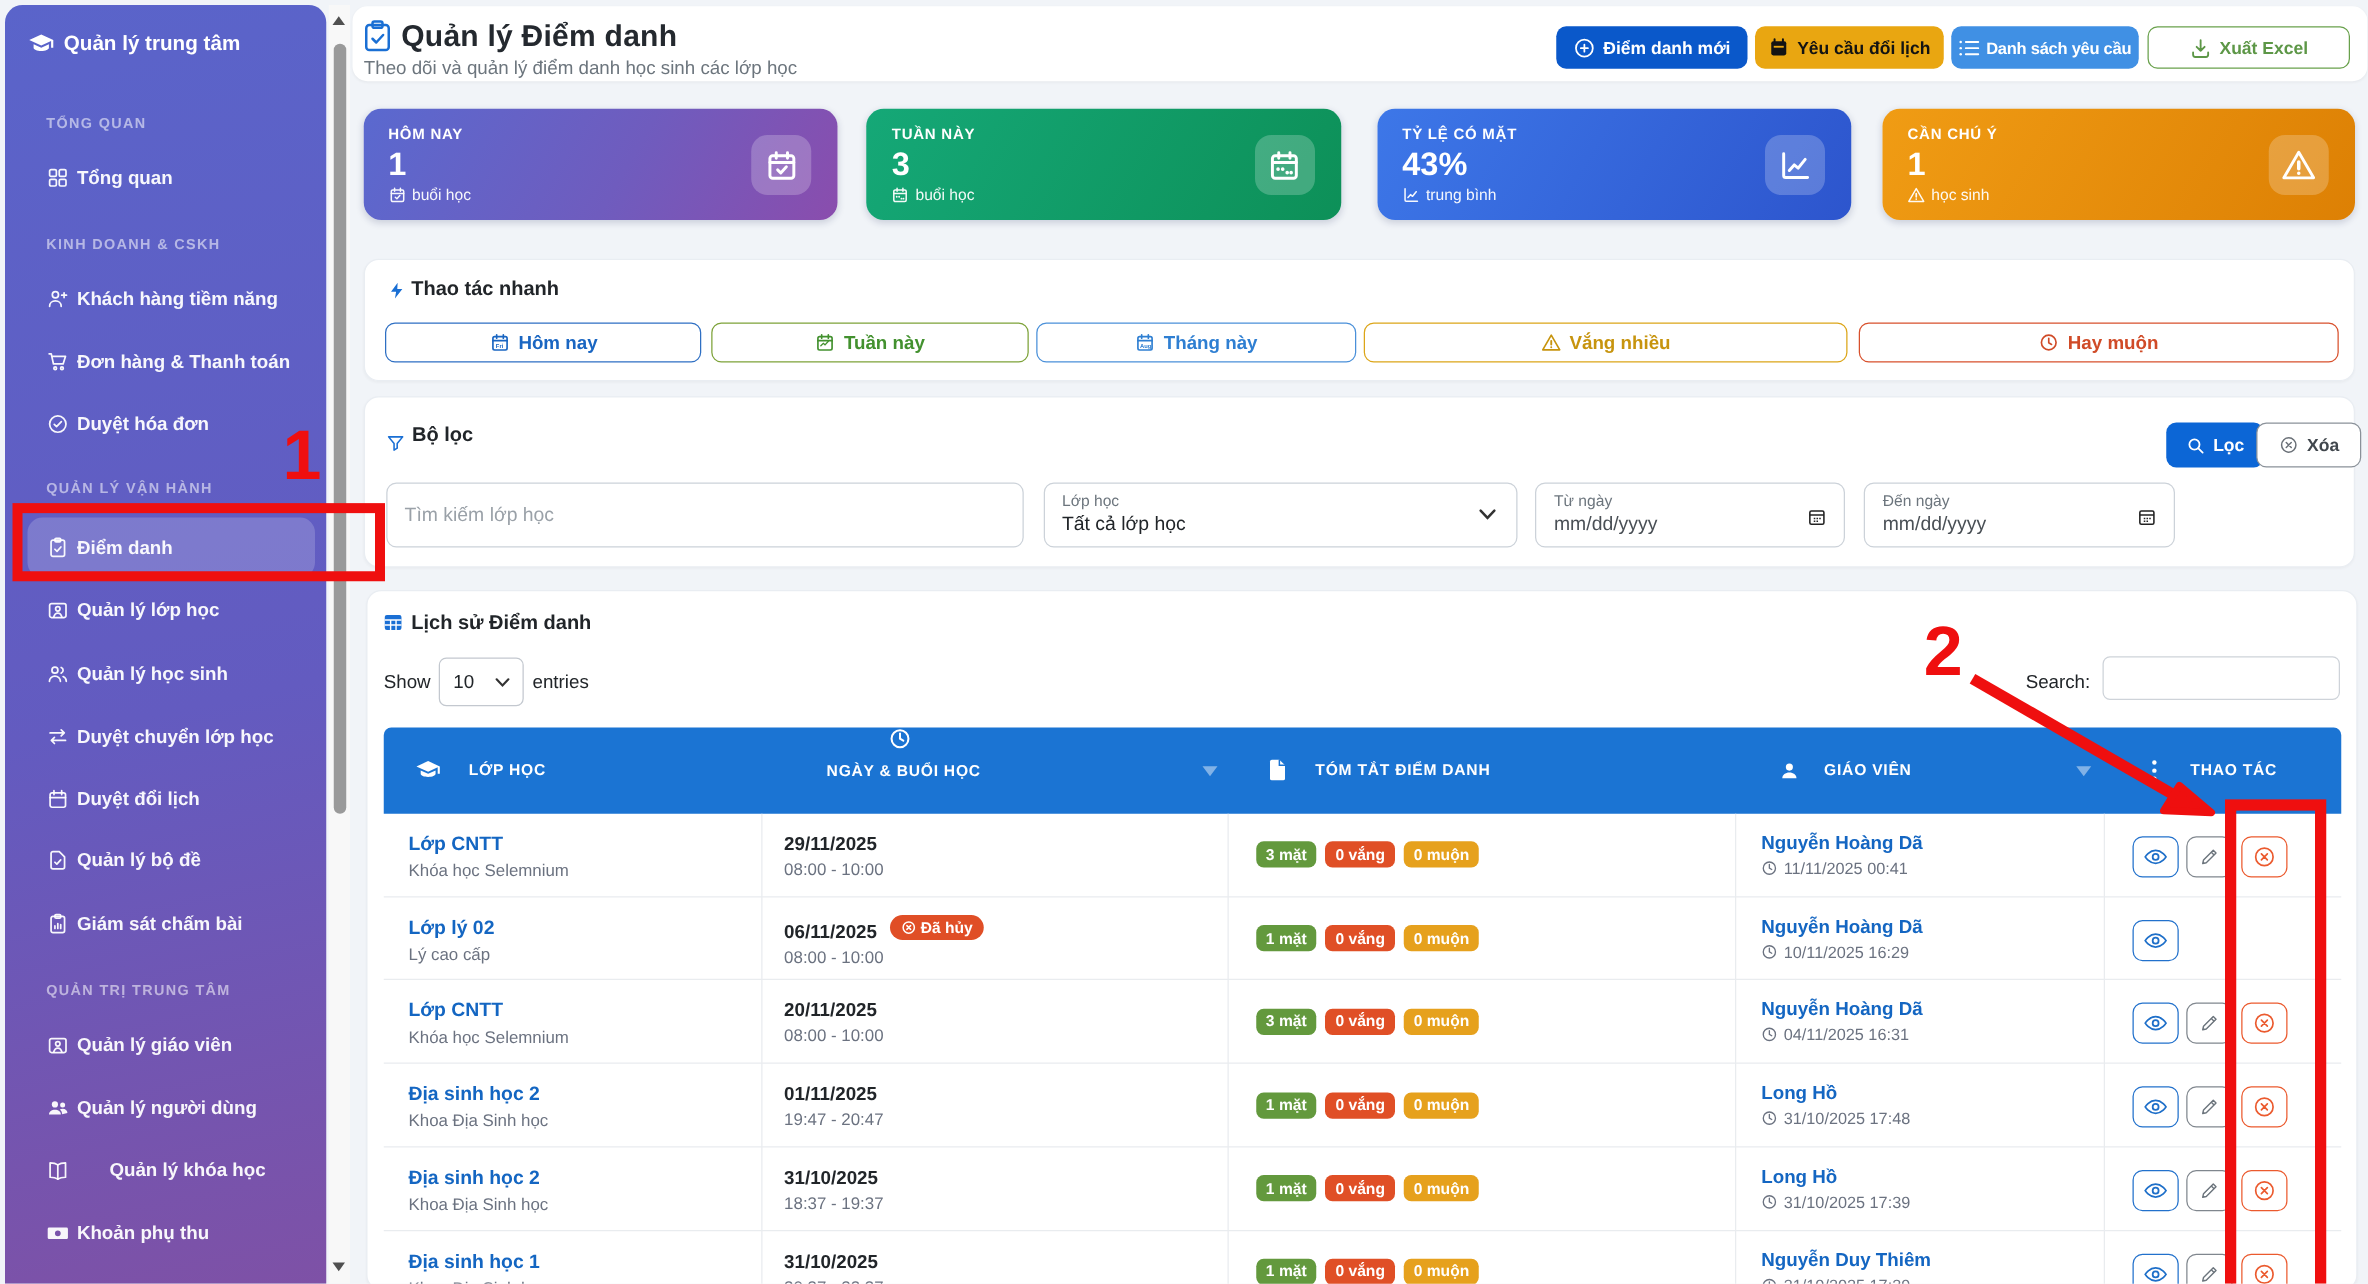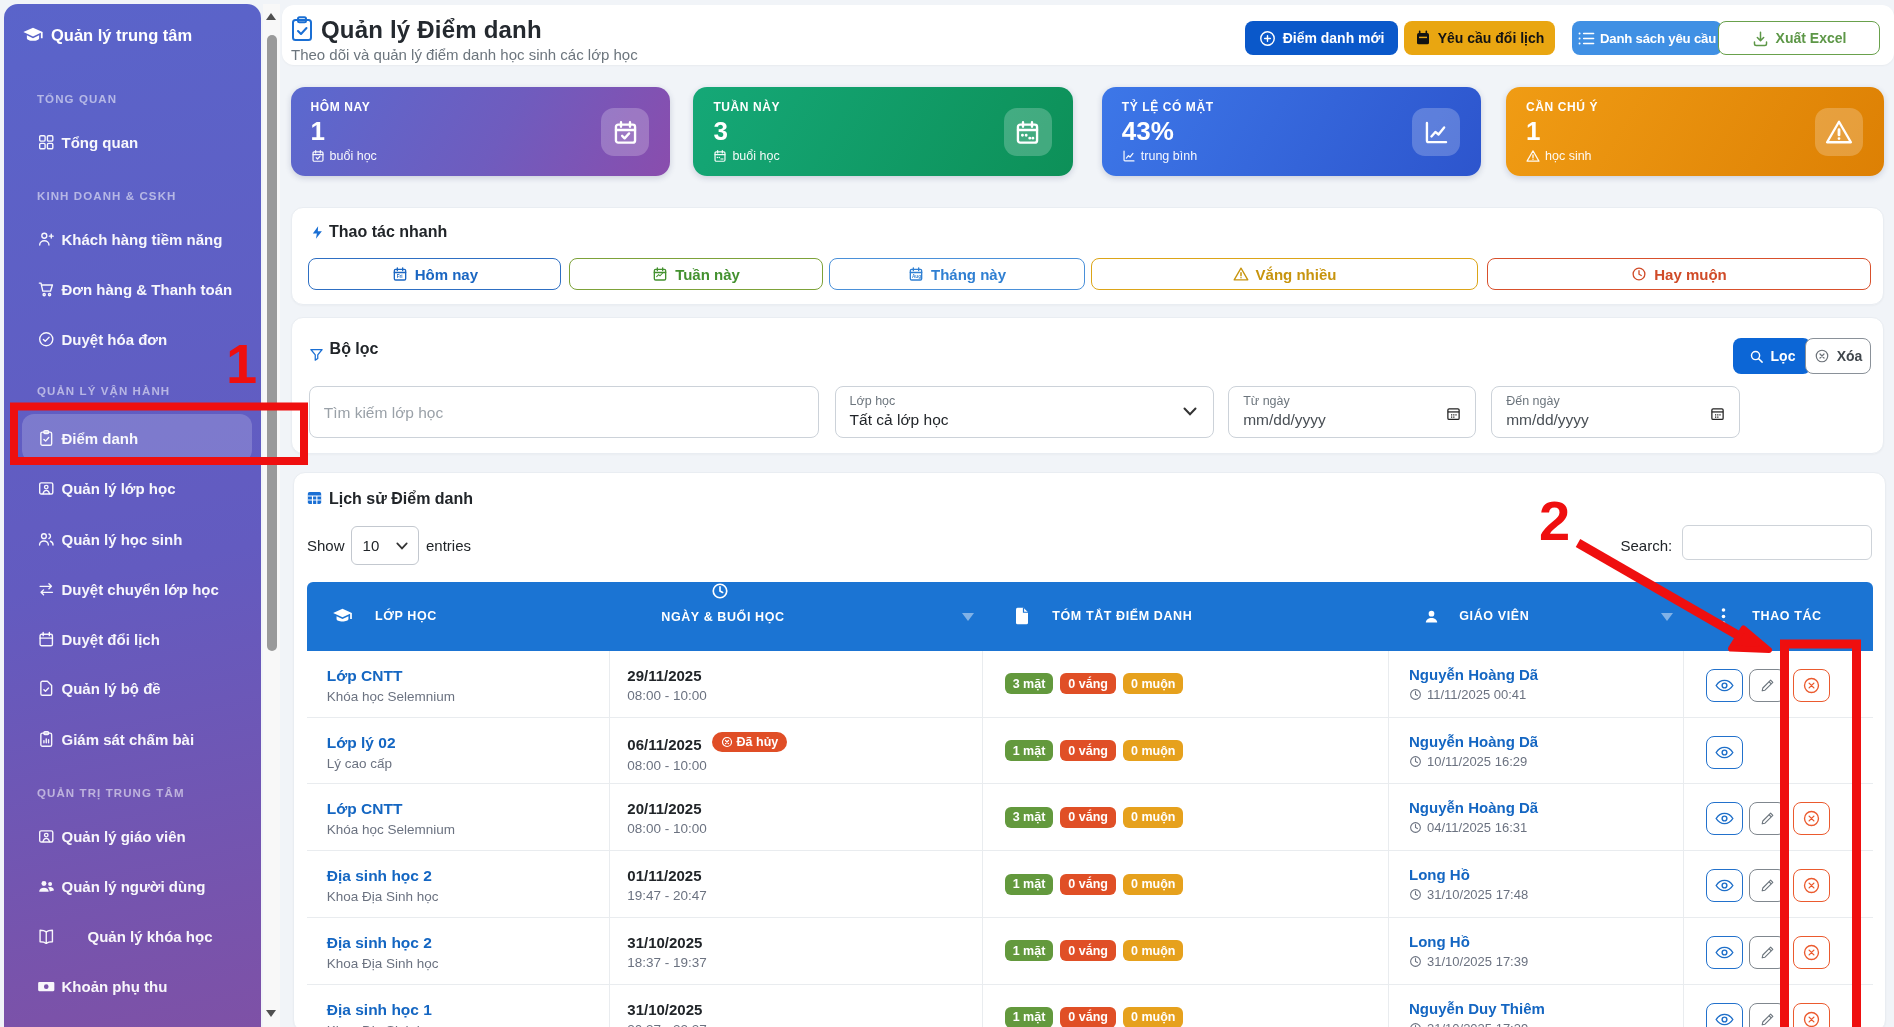--- a/index.html
+++ b/index.html
@@ -219,21 +219,21 @@
           <path d="M12 8v8M8 12h8"></path>
         </svg>
       Điểm danh mới</div>
     <div class="hbtn" style="left:1122px;width:151px;background:#e9a611;color:#131313;">
       <svg width="16" height="16" viewBox="0 0 24 24" fill="#131313">
           <path d="M7 2v3M17 2v3" stroke="#131313" stroke-width="2.4" stroke-linecap="round"></path>
           <rect x="3" y="4.5" width="18" height="17" rx="2.5"></rect>
           <rect x="6" y="10" width="12" height="2.2" fill="#e9a611"></rect>
         </svg>
       Yêu cầu đổi lịch</div>
-    <div class="hbtn" style="left:1279px;width:150px;background:#4090e4;color:#fff;font-size:13.2px;letter-spacing:-0.2px;gap:5px;margin-left:11px;">
+    <div class="hbtn" style="left:1279px;width:150px;background:#4090e4;color:#fff;font-size:13.2px;letter-spacing:-0.2px;gap:5px;">
       <svg width="17" height="15" viewBox="0 0 24 20" fill="none" stroke="#fff" stroke-width="2.2" stroke-linecap="round">
           <path d="M8 3h14M8 10h14M8 17h14"></path>
           <circle cx="2.2" cy="3" r="1.4" fill="#fff" stroke="none"></circle>
           <circle cx="2.2" cy="10" r="1.4" fill="#fff" stroke="none"></circle>
           <circle cx="2.2" cy="17" r="1.4" fill="#fff" stroke="none"></circle>
         </svg>
       Danh sách yêu cầu</div>
     <div class="hbtn" style="left:1436px;width:162px;background:#fff;border:1.6px solid #69a14c;color:#5d9747;">
       <svg width="17" height="17" viewBox="0 0 24 24" fill="none" stroke="#5d9747" stroke-width="2.1" stroke-linecap="round" stroke-linejoin="round">
           <path d="M12 3v12m0 0l-4.5-4.5M12 15l4.5-4.5"></path>
@@ -337,21 +337,21 @@
     <svg class="abs" style="left:17px;top:29px;" width="15" height="15" viewBox="0 0 24 24" fill="none" stroke="#1a6fd4" stroke-width="2" stroke-linejoin="round">
         <path d="M3 4h18l-7 8.5v6L10 21v-8.5L3 4z"></path>
       </svg>
     <div class="ctitle" style="left:37.6px;top:22px;">Bộ lọc</div>
     <div class="hbtn" style="left:1441px;top:20px;width:78px;height:36px;background:#0c66d6;color:#fff;">
       <svg width="15" height="15" viewBox="0 0 24 24" fill="none" stroke="#fff" stroke-width="2.3" stroke-linecap="round">
           <circle cx="10.5" cy="10.5" r="6.5"></circle>
           <path d="M15.5 15.5L21 21"></path>
         </svg>
       Lọc</div>
-    <div class="hbtn" style="left:1513px;top:20px;width:66px;height:36px;background:#fff;border:1.5px solid #8a9199;color:#41474d;">
+    <div class="hbtn" style="left:1513px;top:20px;width:84px;height:36px;background:#fff;border:1.5px solid #8a9199;color:#41474d;">
       <svg width="16" height="16" viewBox="0 0 24 24" fill="none" stroke="#6b7178" stroke-width="1.8" stroke-linecap="round">
           <circle cx="12" cy="12" r="8.6"></circle>
           <path d="M9 9l6 6M15 9l-6 6"></path>
         </svg>
       Xóa</div>
     <div class="finput" style="left:16.7px;width:510.4px;">
         <div class="fval" style="top:17px;color:#9aa1a8;">Tìm kiếm lớp học</div>
       </div>
     <div class="finput" style="left:542.6px;width:379.6px;">
         <div class="flab">Lớp học</div>

